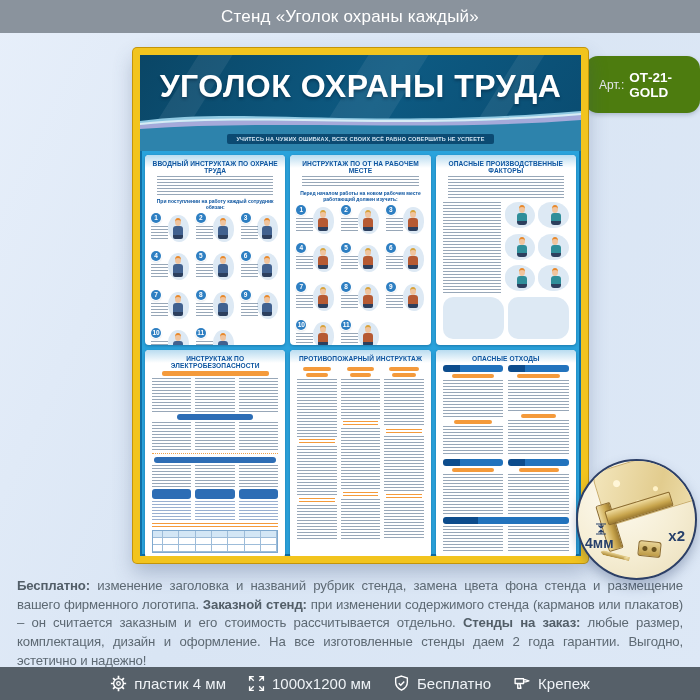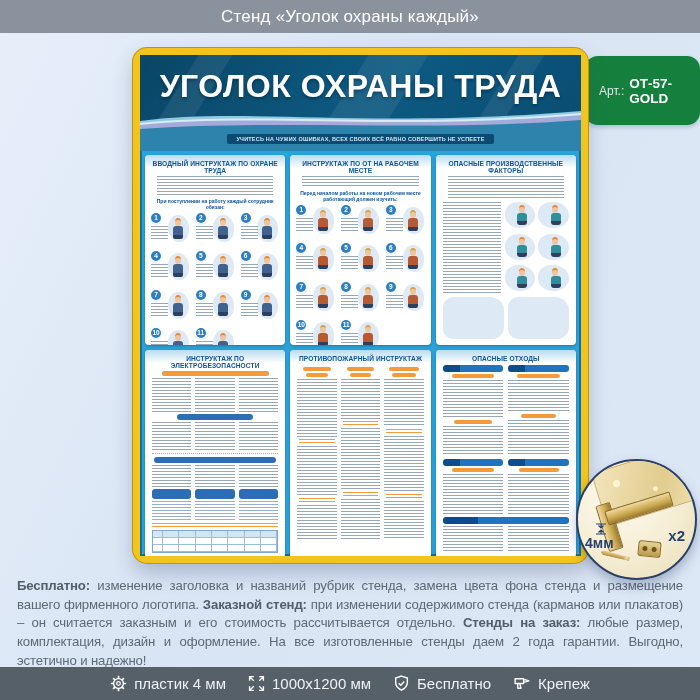--- a/index.html
+++ b/index.html
@@ -7,27 +7,27 @@
        font-family:"Liberation Sans","DejaVu Sans",sans-serif;
        background:linear-gradient(115deg,#e7effa 0%,#d9e5f4 45%,#dde8f6 100%);}
   
   .topbar{position:absolute;top:0;left:0;width:700px;height:33px;background:#8a939d;
           color:#fff;font-size:17px;text-align:center;line-height:33px;letter-spacing:.2px;}
   .footbar{position:absolute;top:667px;left:0;width:700px;height:33px;background:#566069;
            display:flex;align-items:center;justify-content:center;gap:22px;}
   .feat{display:flex;align-items:center;gap:7px;color:#eef2f6;font-size:15px;}
   .feat svg{display:block;}
   
-  .badge{position:absolute;left:585px;top:56px;height:43px;border-radius:13px;background:#15803d;
-         color:#fff;display:flex;align-items:center;padding:13px 14px;gap:5px;box-shadow:0 2px 4px rgba(40,60,90,.25);}
+  .badge{position:absolute;left:585px;top:56px;height:43px;border-radius:13px;background:#4d7c0f;
+         color:#fff;display:flex;align-items:center;padding:7px 14px;gap:5px;box-shadow:0 2px 4px rgba(40,60,90,.25);}
   .badge .pre{font-size:12px;color:#e3e7ec;}
   .badge .code{font-size:13.5px;font-weight:bold;}
   
   .stand{position:absolute;left:133px;top:48px;width:455px;height:515px;box-sizing:border-box;
-         border:7px solid #f2c41e;border-radius:14px;
+         border:7px solid #f2c41e;border-radius:4px;
          box-shadow:0 0 0 1px #c3940a,inset 0 0 0 1px #d8a713,0 10px 20px rgba(60,80,120,.3);
          background:#2aa3dc;padding-left:44px;}
   .stand-inner{position:absolute;inset:0;box-shadow:inset 0 0 0 2px #0f6fa6;display:flex;flex-direction:column;overflow:hidden;}
   .head-art{position:relative;height:66px;background:linear-gradient(125deg,#0a4666 0%,#0d5a82 55%,#0a4d72 100%);overflow:hidden;flex:none;}
   .stand-title{position:relative;z-index:2;color:#fff;font-weight:bold;font-size:32px;text-align:center;margin-top:13px;letter-spacing:.5px;text-shadow:0 2px 3px rgba(0,20,40,.4);}
   .streak{position:absolute;top:-10px;height:120%;background:rgba(255,255,255,.07);transform:skewX(-32deg);}
   .band{position:relative;height:30px;background:#2d83ac;flex:none;text-align:center;}
   .band svg.swoosh{position:absolute;top:-16px;left:0;width:100%;height:28px;}
   .tagline{position:relative;z-index:2;display:inline-block;margin-top:13px;padding:2px 9px;background:#0b4a72;
            color:#d4e6f3;font-size:5.5px;font-weight:bold;border-radius:2px;letter-spacing:.2px;white-space:nowrap;}
@@ -108,21 +108,21 @@
 </style>
 </head>
 <body>
 
 <div class="topbar">
   <span>Стенд «Уголок охраны каждый»</span>
 </div>
 
 <div class="badge">
   <span class="pre">Арт.:</span>
-  <span class="code">ОТ-57-GOLD</span>
+  <span class="code">ОТ-21-GOLD</span>
 </div>
 
 <div class="stand">
   <div class="stand-inner">
 
     <div class="head-art">
       <i class="streak" style="left:40px;width:34px;"></i>
       <i class="streak" style="left:210px;width:60px;"></i>
       <i class="streak" style="left:360px;width:26px;"></i>
       <div class="stand-title">УГОЛОК ОХРАНЫ ТРУДА</div>

